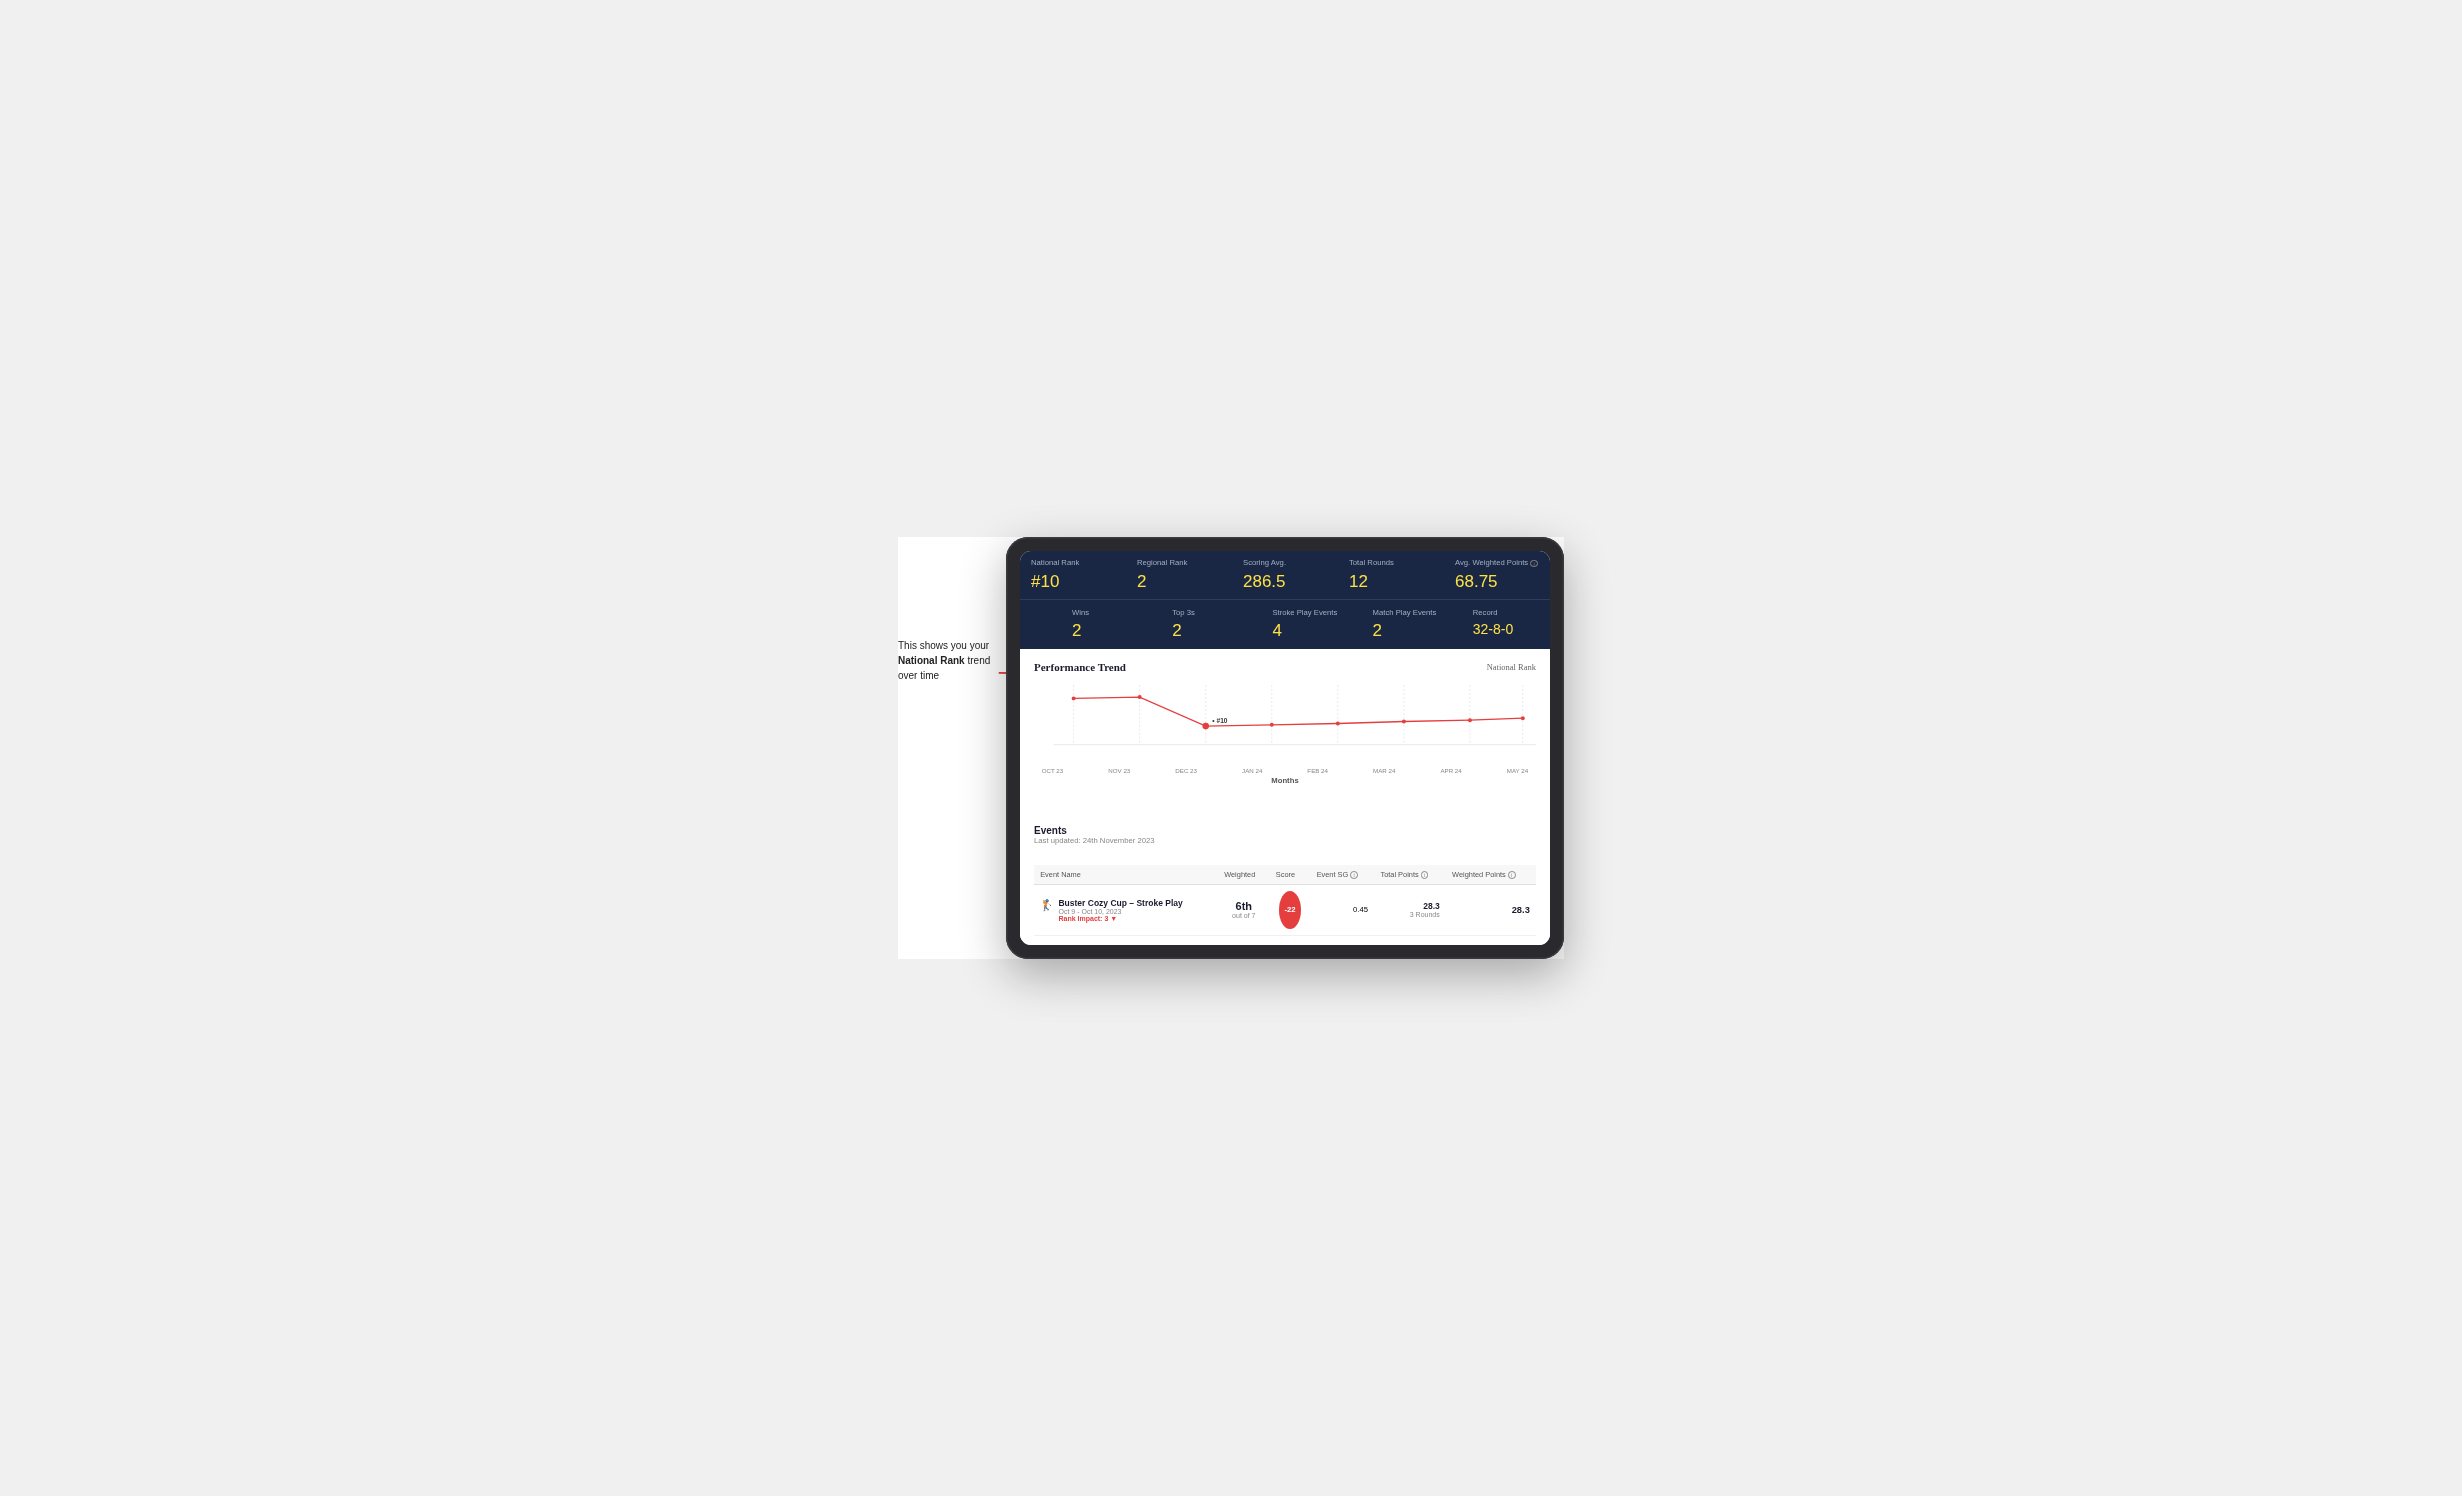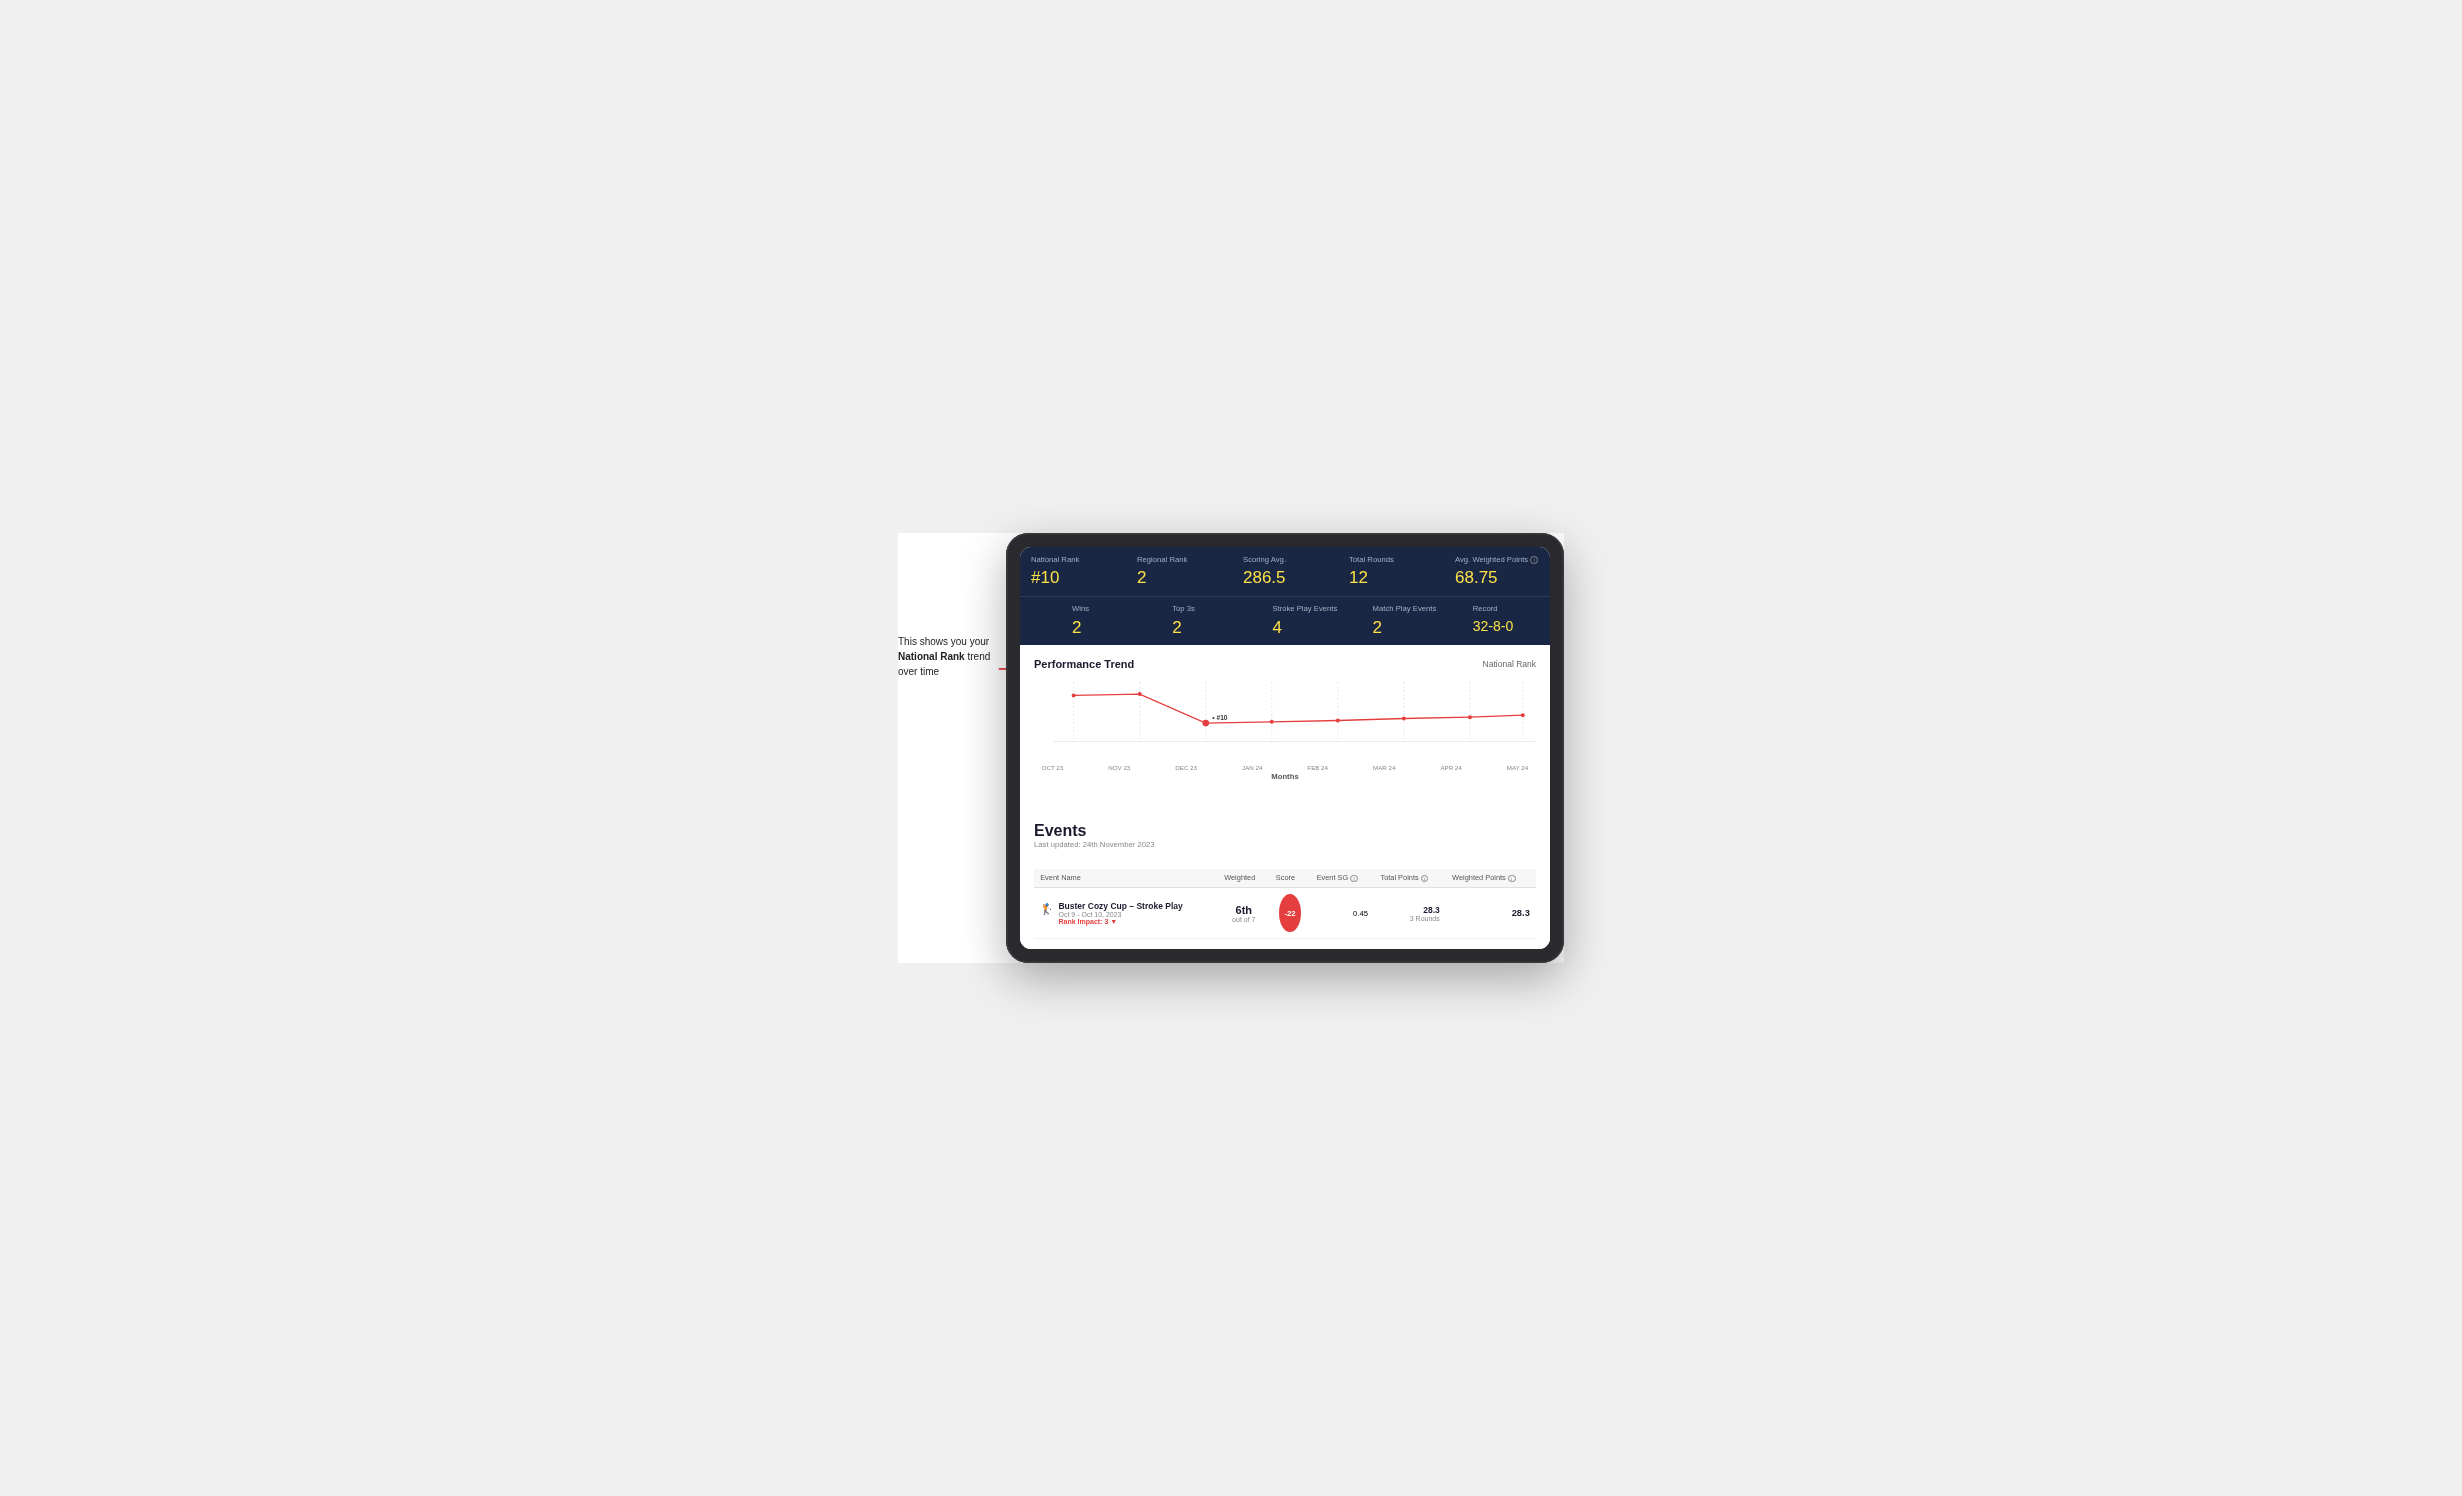--- a/index.html
+++ b/index.html
@@ -102,20 +102,21 @@
     .performance-section {
       padding: 12.4px 14px 6.2px;
       background: #fff;
     }
 
     .perf-header {
       display: flex;
       justify-content: space-between;
       align-items: center;
       margin-bottom: 6.2px;
+      font-family: Liberation Serif, serif;
     }
 
     .perf-title {
       font-size: 11px;
       font-weight: 700;
       color: #1a1a2e;
     }
 
     .perf-label {
       font-size: 8.5px;
@@ -152,21 +153,21 @@
       font-weight: bold;
     }
 
     
     .events-section {
       padding: 9.3px 14px;
       background: #fff;
     }
 
     .events-title {
-      font-size: 16px;
+      font-size: 10px;
       font-weight: 700;
       color: #1a1a2e;
     }
 
     .events-updated {
       font-size: 7.7px;
       color: #888;
       margin-bottom: 20px;
     }
 

